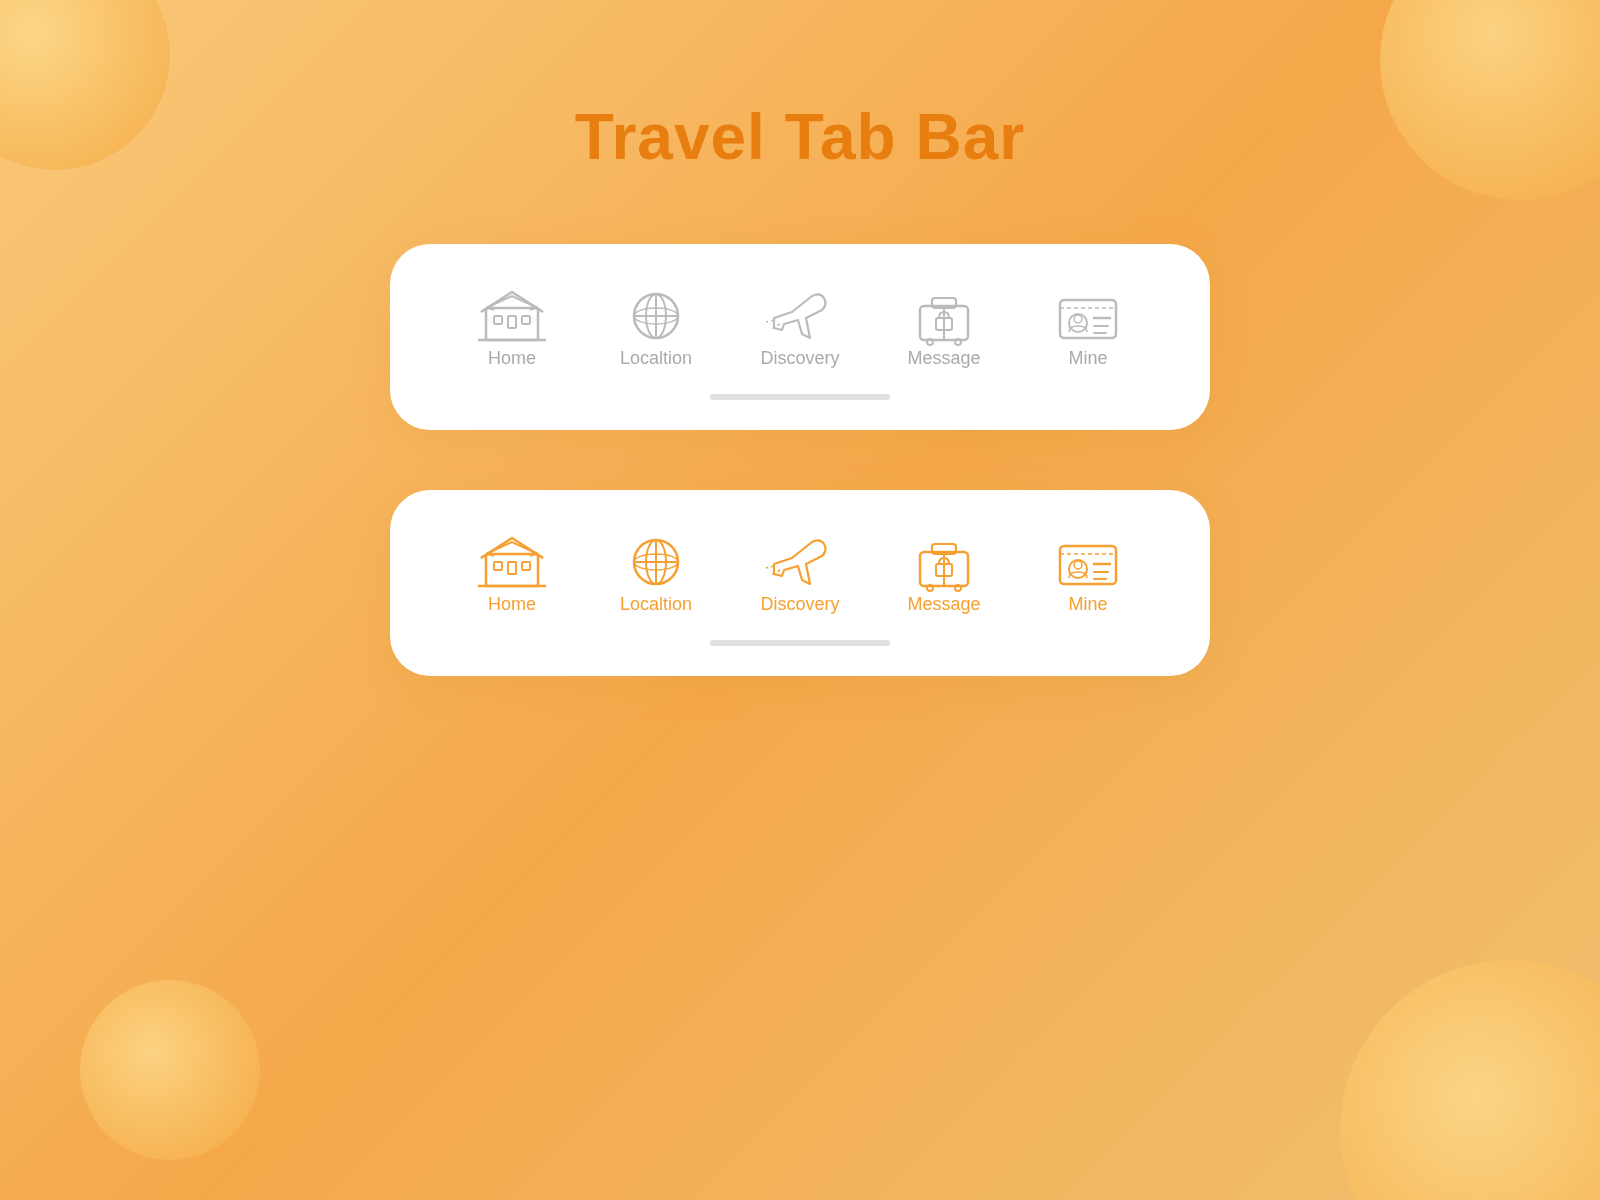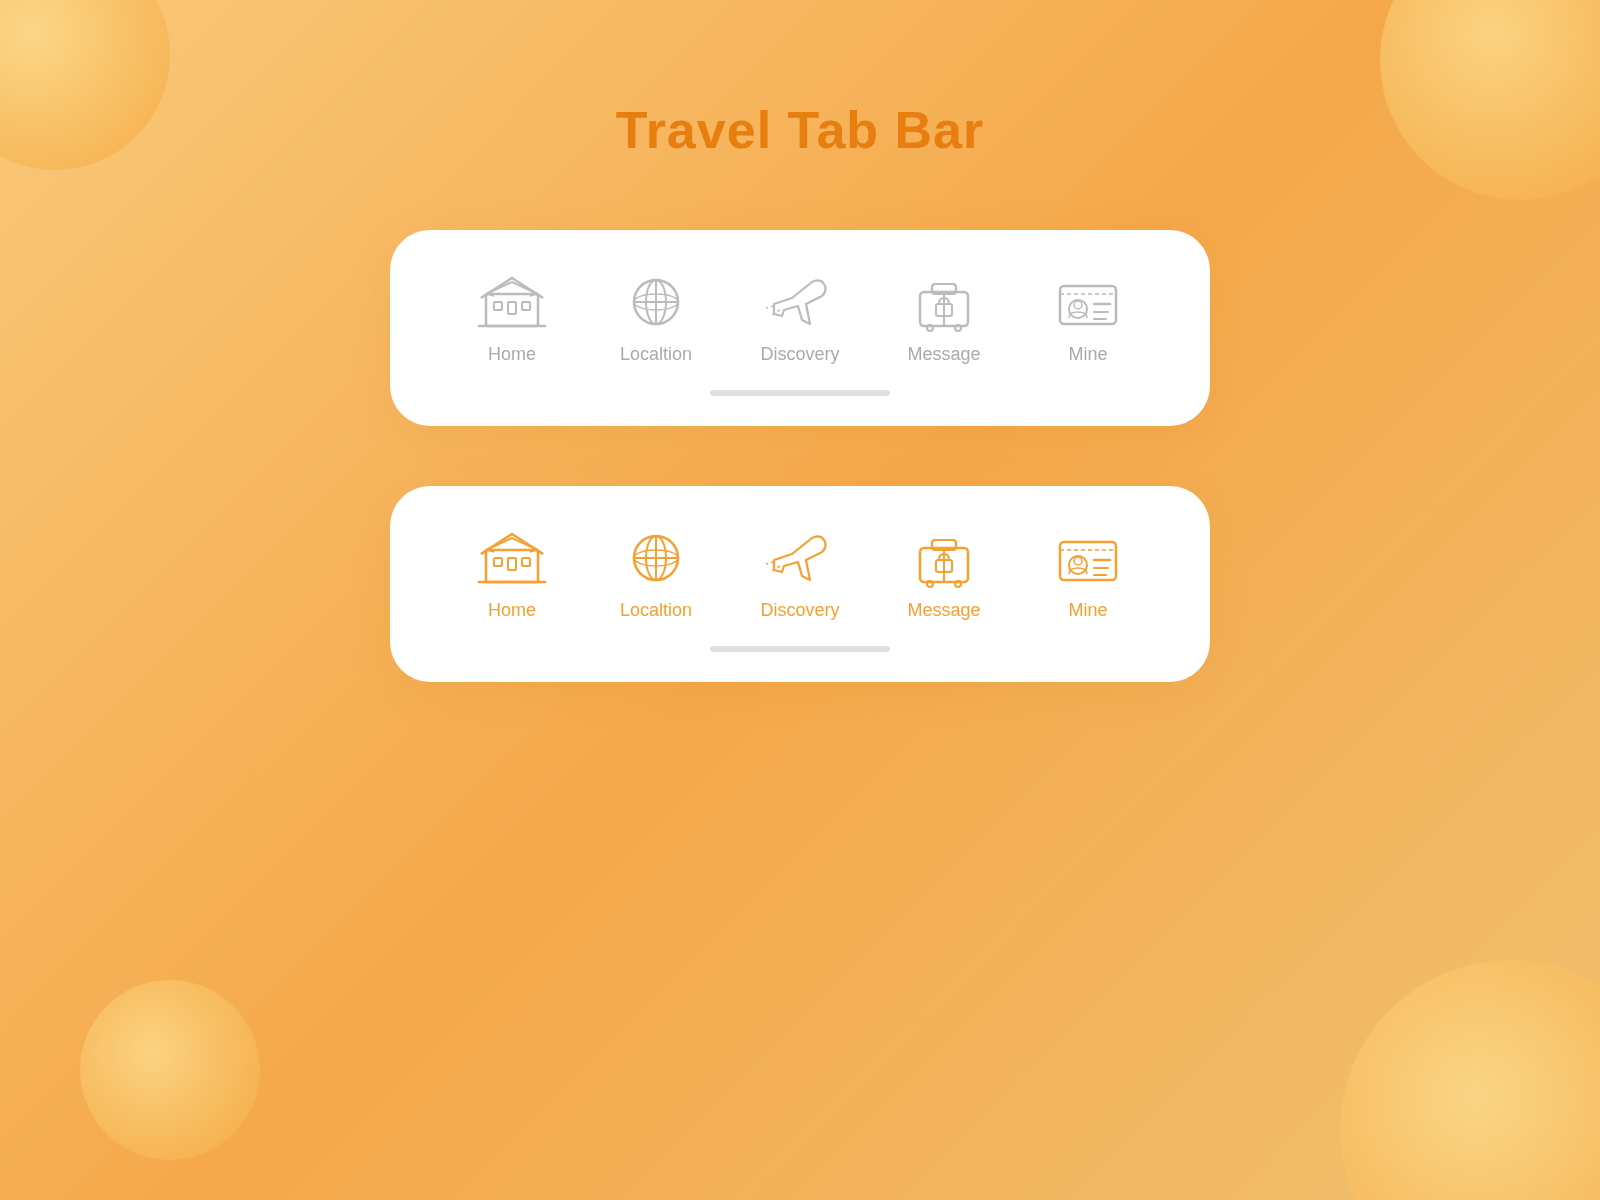--- a/index.html
+++ b/index.html
@@ -28,21 +28,21 @@
     .page-content {
       position: relative;
       z-index: 1;
       display: flex;
       flex-direction: column;
       align-items: center;
       padding-top: 100px;
     }
 
     .page-title {
-      font-size: 52px;
+      font-size: 64px;
       font-weight: 900;
       color: #e87d10;
       margin-bottom: 70px;
       letter-spacing: 1px;
     }
 
     
     .tab-bar-card {
       width: 820px;
       background: white;
@@ -60,21 +60,20 @@
       justify-content: space-around;
       align-items: center;
       width: 100%;
       margin-bottom: 20px;
     }
 
     .tab-item {
       display: flex;
       flex-direction: column;
       align-items: center;
-      gap: 10px;
       cursor: pointer;
       width: 120px;
     }
 
     .tab-icon {
       width: 80px;
       height: 64px;
       display: flex;
       align-items: center;
       justify-content: center;

